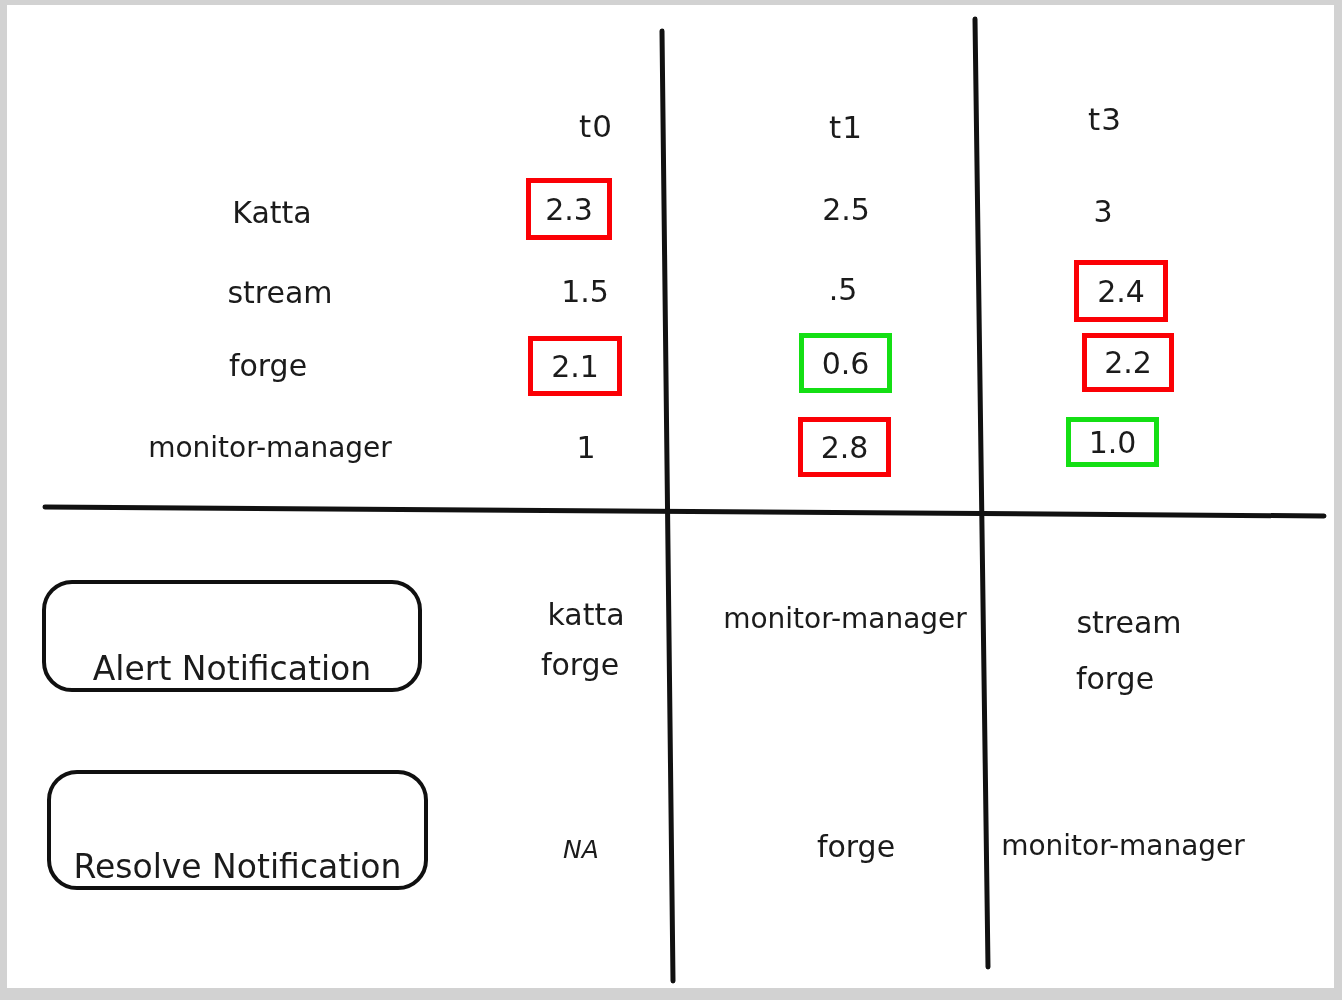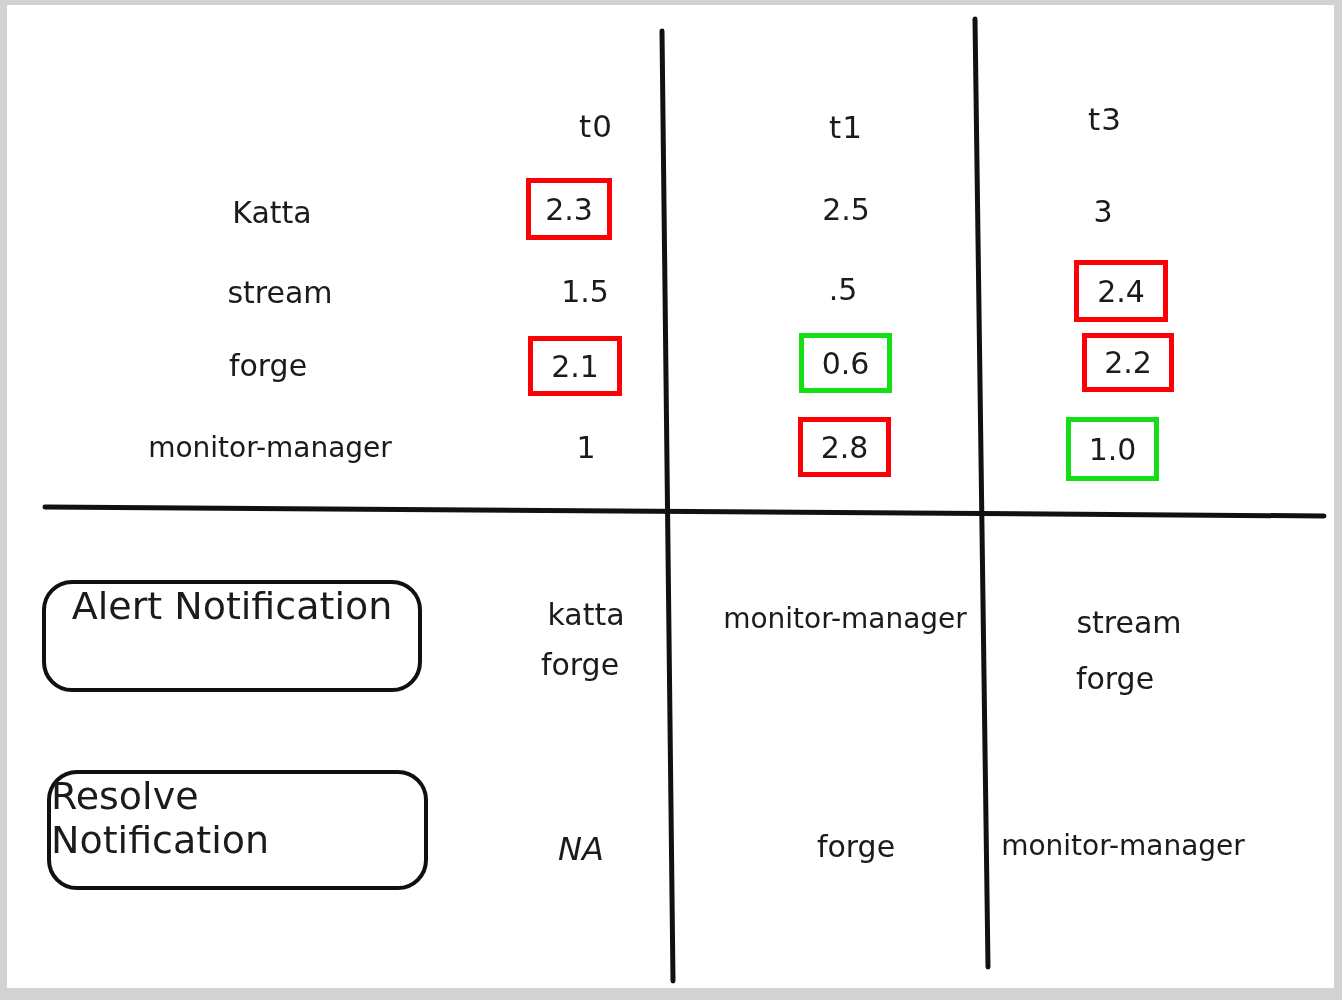--- a/index.html
+++ b/index.html
@@ -14,23 +14,23 @@
   svg.lines{position:absolute;left:0;top:0;width:1342px;height:1000px;}
   .c{position:absolute;transform:translate(-50%,-50%);white-space:nowrap;}
   .hdr{font-size:31px;letter-spacing:1px;margin-top:48px;}
   .rowlbl{font-size:30px;}
   .val{font-size:30px;}
   .small{font-size:28px;}
   .vbox{position:absolute;display:flex;align-items:center;justify-content:center;
         font-size:30px;background:var(--surface);}
   .vbox.red{border:5px solid var(--red);}
   .vbox.green{border:5px solid var(--green);}
-  .pill{position:absolute;display:flex;align-items:flex-start;justify-content:center;
-        border:4px solid #101010;border-radius:30px;font-size:38px;background:var(--surface);}
-  .na{font-style:italic;font-size:32px;}
+  .pill{position:absolute;display:flex;align-items:flex-end;justify-content:center;
+        border:4px solid #101010;border-radius:30px;font-size:33px;background:var(--surface);}
+  .na{font-style:italic;font-size:25px;}
 </style>
 </head>
 <body>
 
 <div class="frame">
   <div class="surface"></div>
 
   <div class="canvas">
 
     <svg class="lines" viewBox="0 0 1342 1000">
@@ -67,21 +67,21 @@
       <span>0.6</span>
     </div>
     <div class="vbox red" style="left:1082px;top:333px;width:92px;height:59px">
       <span>2.2</span>
     </div>
 
     <div class="c val" style="left:586px;top:447px">1</div>
     <div class="vbox red" style="left:798px;top:417px;width:93px;height:60px">
       <span>2.8</span>
     </div>
-    <div class="vbox green" style="left:1066px;top:417px;width:93px;height:64px">
+    <div class="vbox green" style="left:1066px;top:417px;width:93px;height:50px">
       <span>1.0</span>
     </div>
 
     <div class="pill" style="left:42px;top:580px;width:380px;height:112px">
       <span>Alert Notification</span>
     </div>
     <div class="c val" style="left:586px;top:614px">katta</div>
     <div class="c val" style="left:580px;top:664px">forge</div>
     <div class="c val small" style="left:845px;top:618px">monitor-manager</div>
     <div class="c val" style="left:1129px;top:622px">stream</div>

